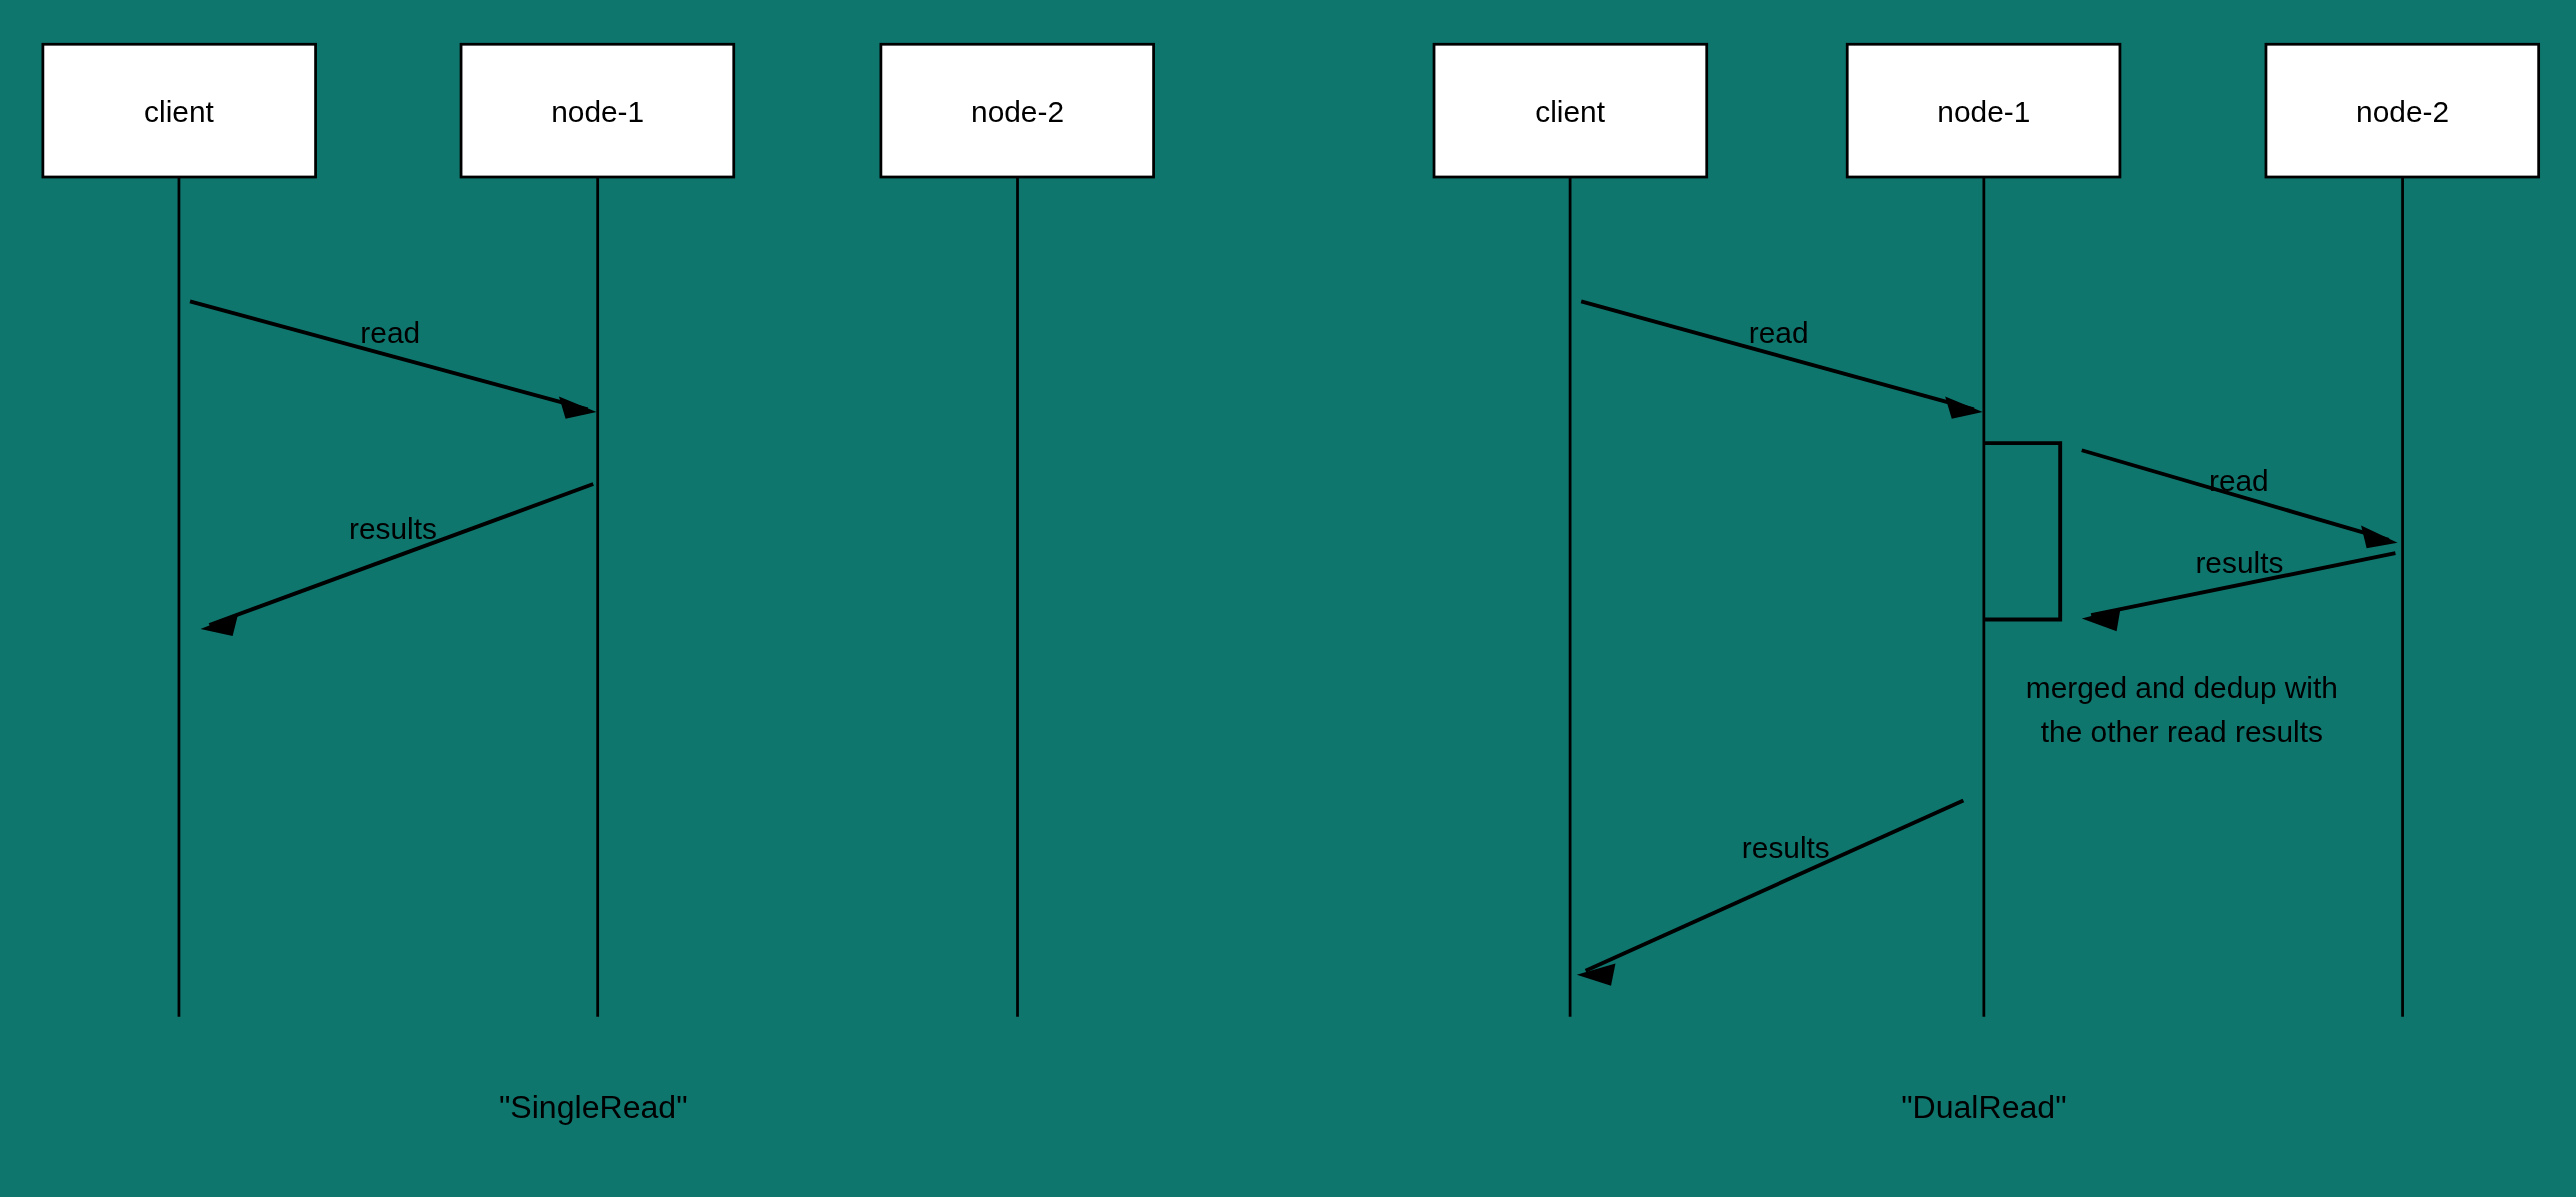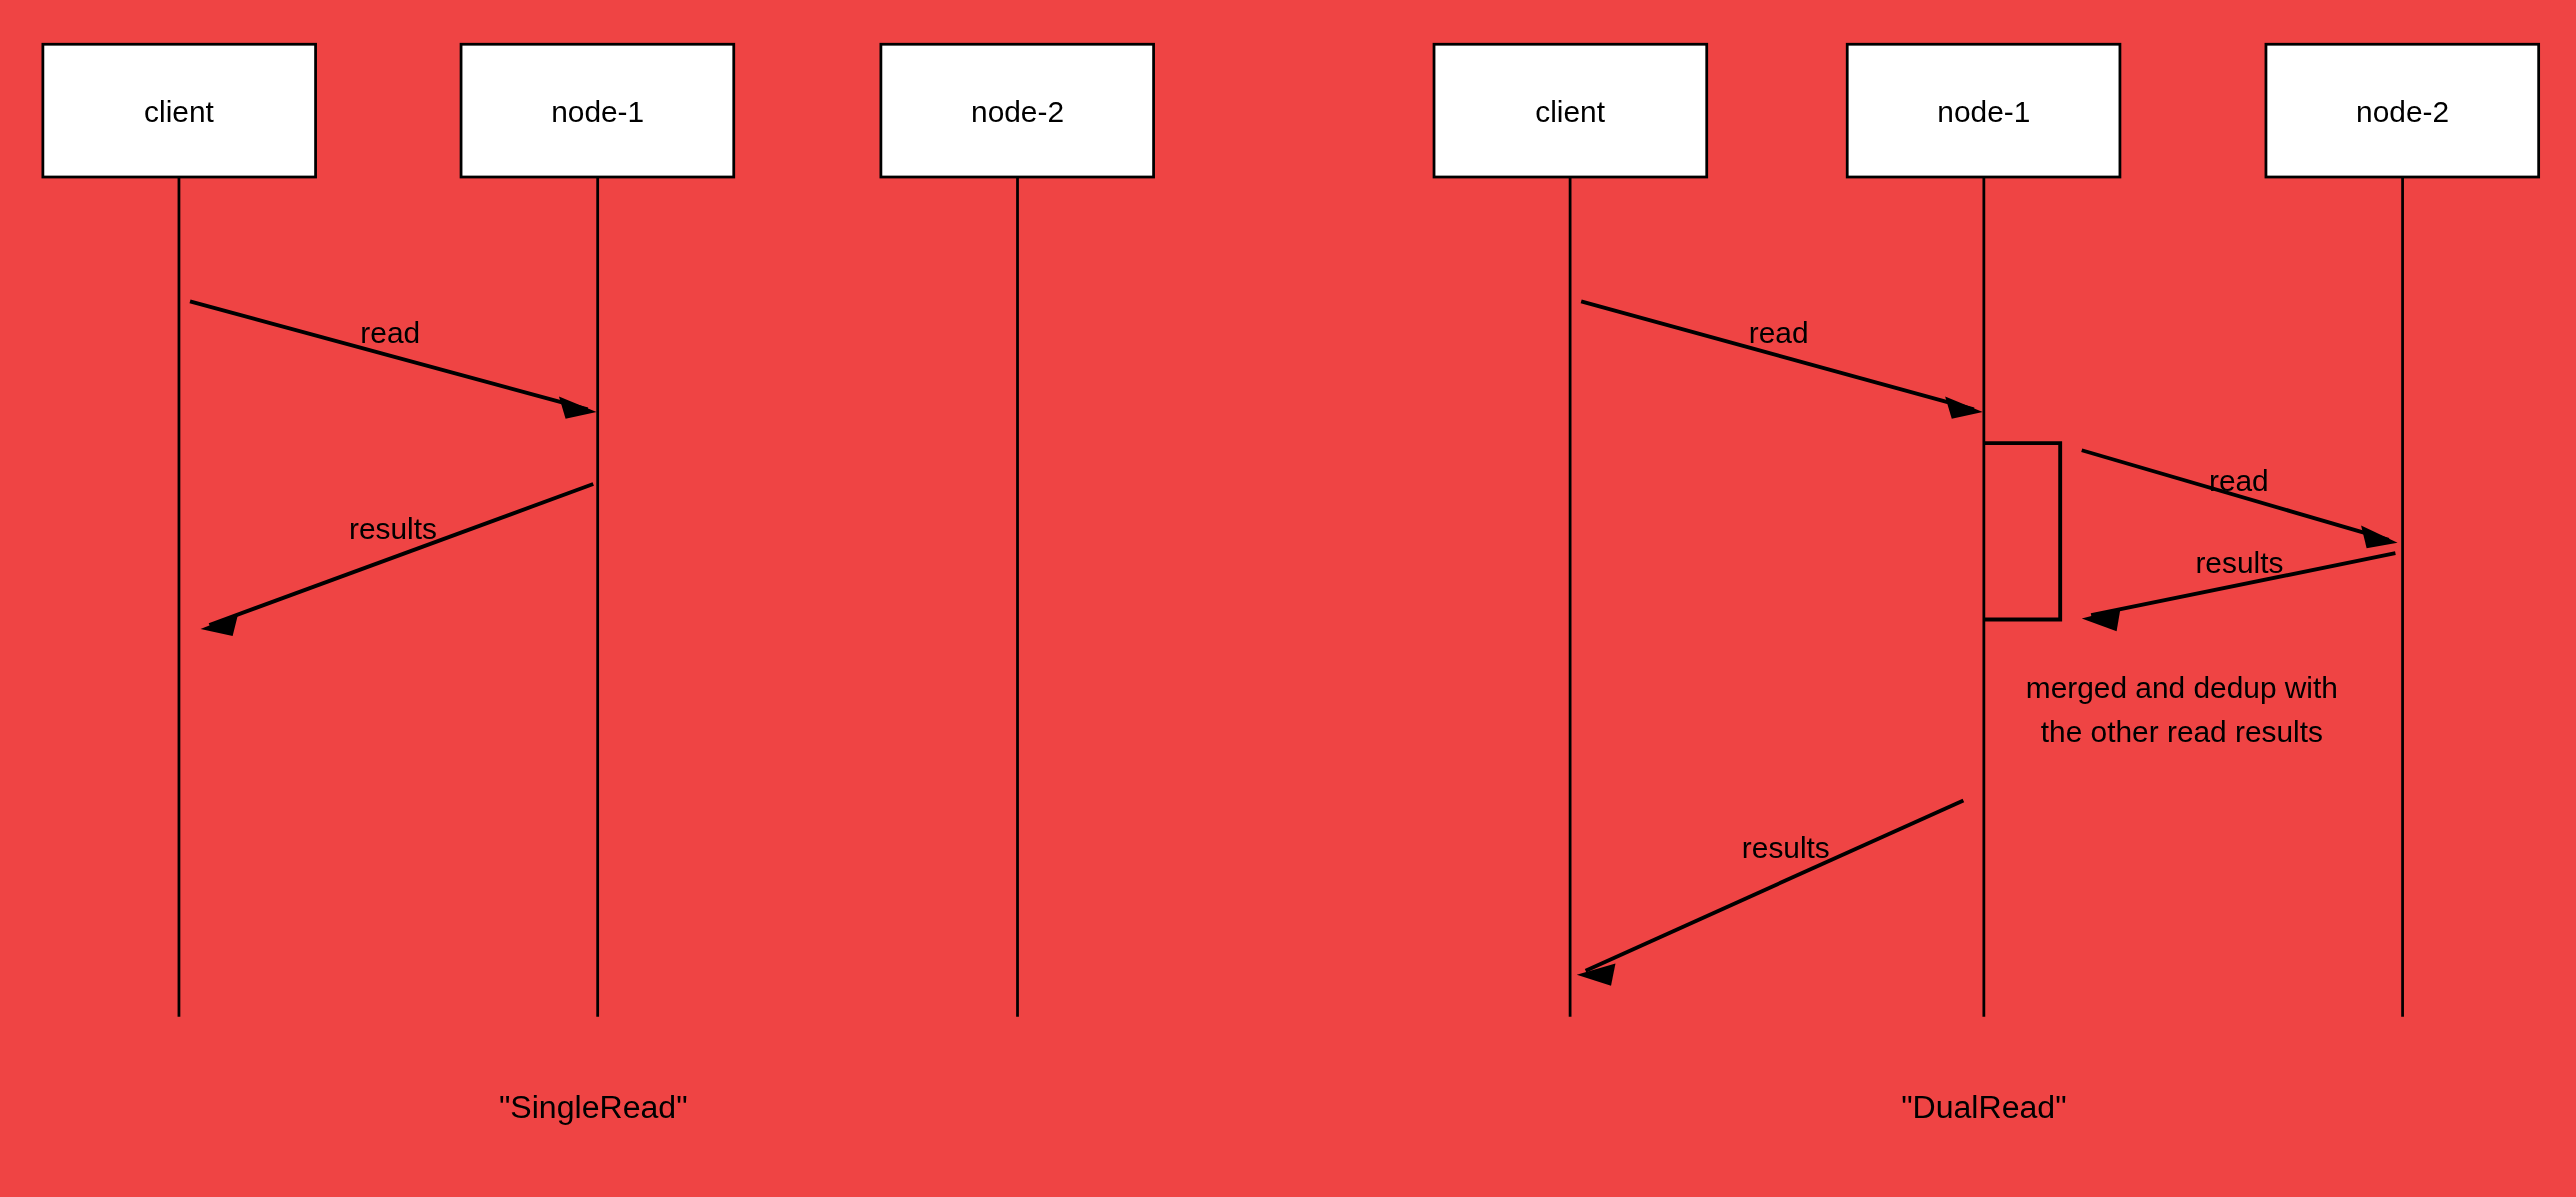--- a/index.html
+++ b/index.html
@@ -11,21 +11,21 @@
     width: 2576px;
     height: 1197px;
     font-family: "Liberation Sans", sans-serif;
     color: #000000;
     overflow: hidden;
   }
   #canvas {
     position: relative;
     width: 2576px;
     height: 1197px;
-    background: #ef4444;
+    background: #0f766e;
   }
   svg.diagram-layer {
     position: absolute;
     left: 0;
     top: 0;
     width: 2576px;
     height: 1197px;
     overflow: visible;
   }
   .lifeline-box-label,

